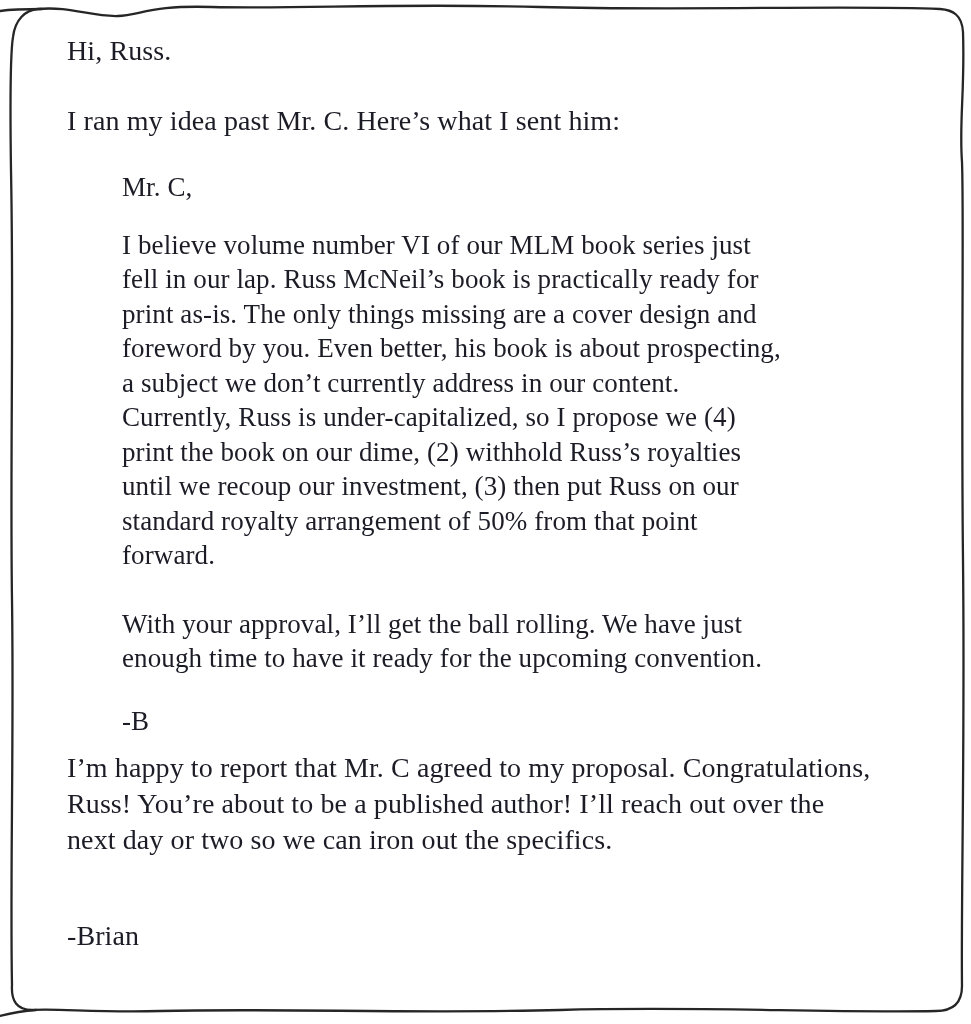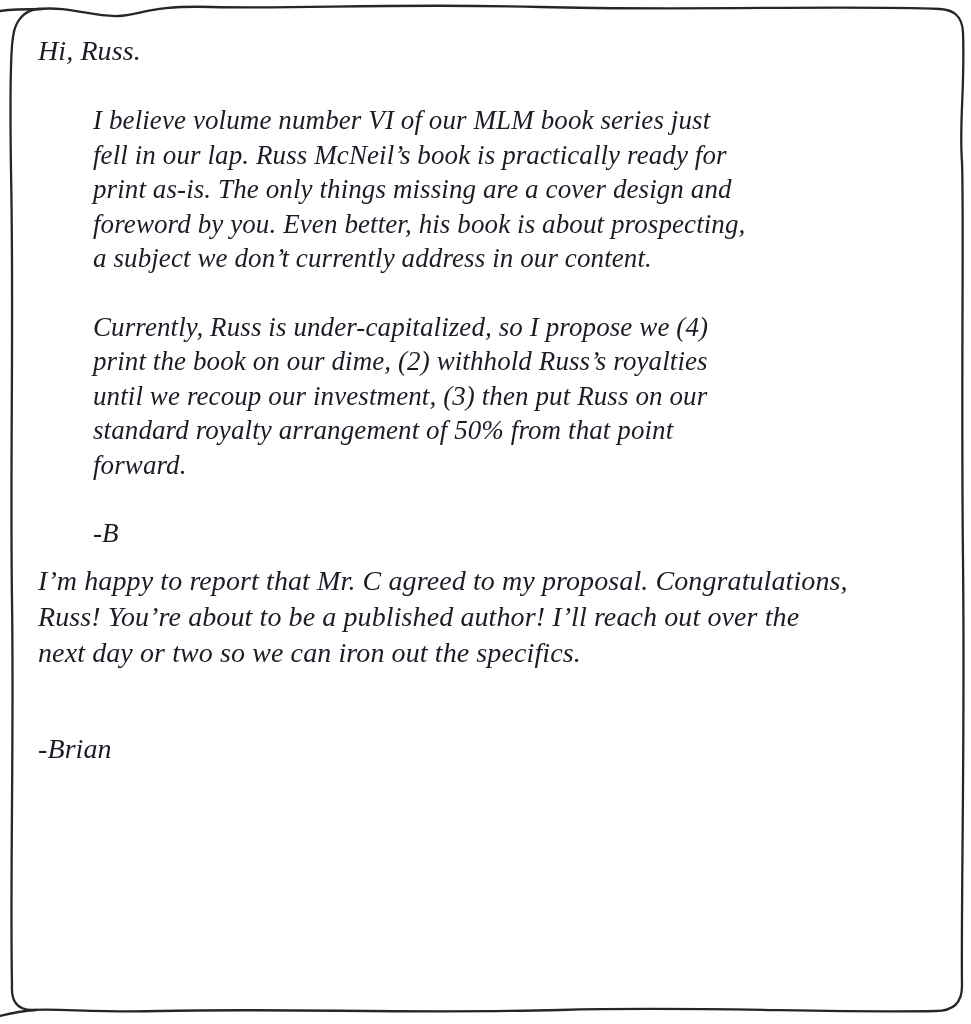--- a/index.html
+++ b/index.html
@@ -28,22 +28,21 @@
     height: 1024px;
     pointer-events: none;
   }
 
   .content {
     position: absolute;
     left: 0;
     top: 0;
     width: 971px;
     height: 1024px;
-    padding: 33px 60px 0 38px;
-    font-style: italic;
+    padding: 33px 60px 0 67px;
   }
 
   .outer-text {
     font-size: 28px;
     line-height: 36px;
     white-space: pre-line;
     letter-spacing: 0.1px;
   }
 
   .greeting   { margin-bottom: 34px; }
@@ -54,21 +53,21 @@
     font-size: 27px;
     line-height: 34.5px;
   }
 
   .quoted-note .q-block {
     white-space: pre-line;
     letter-spacing: 0.1px;
   }
 
   .q-salutation { margin-bottom: 23px; }
-  .q-para-1     { margin-bottom: 34px; }
+  .q-para-1     { }
   .q-para-2     { margin-bottom: 34px; }
   .q-para-3     { margin-bottom: 28px; }
   .q-signature  { margin-bottom: 12px; }
 
   .closing   { margin-bottom: 60px; }
   .signature { margin-bottom: 0; margin-top: 20px; }
 </style>
 </head>
 <body>
 
@@ -98,36 +97,40 @@
 
       <path d="M 0 11 C 14 9, 27 9, 42 9"></path>
       <path d="M 0 1016 C 12 1013, 22 1011, 36 1010"></path>
     </g>
   </svg>
 
   <div class="content">
 
     <div class="outer-text greeting">Hi, Russ.</div>
 
+    <div class="outer-text intro">I ran my idea past Mr. C. Here’s what I sent him:</div>
 
     <div class="quoted-note">
 
+      <div class="q-block q-salutation">Mr. C,</div>
 
       <div class="q-block q-para-1">I believe volume number VI of our MLM book series just
 fell in our lap. Russ McNeil’s book is practically ready for
 print as-is. The only things missing are a cover design and
 foreword by you. Even better, his book is about prospecting,
 a subject we don’t currently address in our content.</div>
 
       <div class="q-block q-para-2">Currently, Russ is under-capitalized, so I propose we (4)
 print the book on our dime, (2) withhold Russ’s royalties
 until we recoup our investment, (3) then put Russ on our
 standard royalty arrangement of 50% from that point
 forward.</div>
 
+      <div class="q-block q-para-3">With your approval, I’ll get the ball rolling. We have just
+enough time to have it ready for the upcoming convention.</div>
 
       <div class="q-block q-signature">-B</div>
     </div>
 
     <div class="outer-text closing">I’m happy to report that Mr. C agreed to my proposal. Congratulations,
 Russ! You’re about to be a published author! I’ll reach out over the
 next day or two so we can iron out the specifics.</div>
 
     <div class="outer-text signature">-Brian</div>
   </div>

